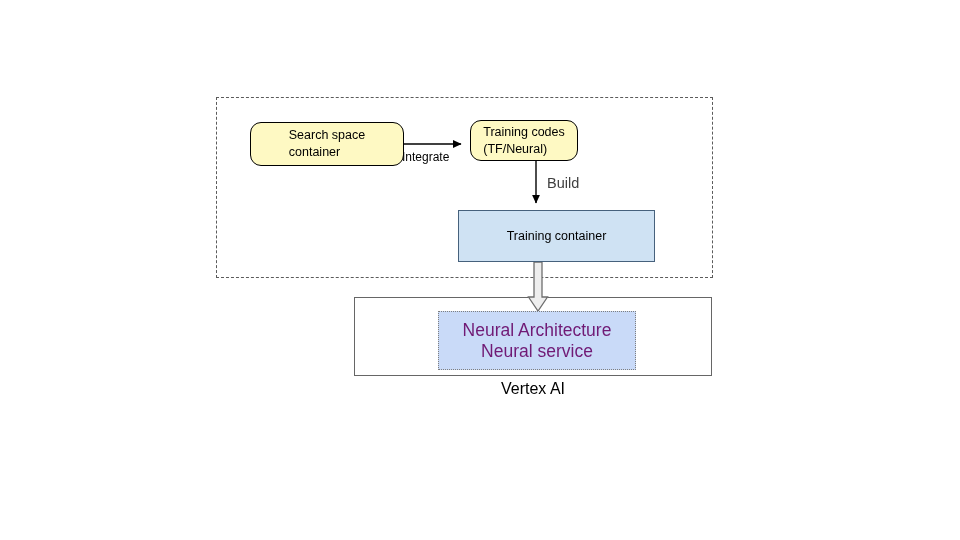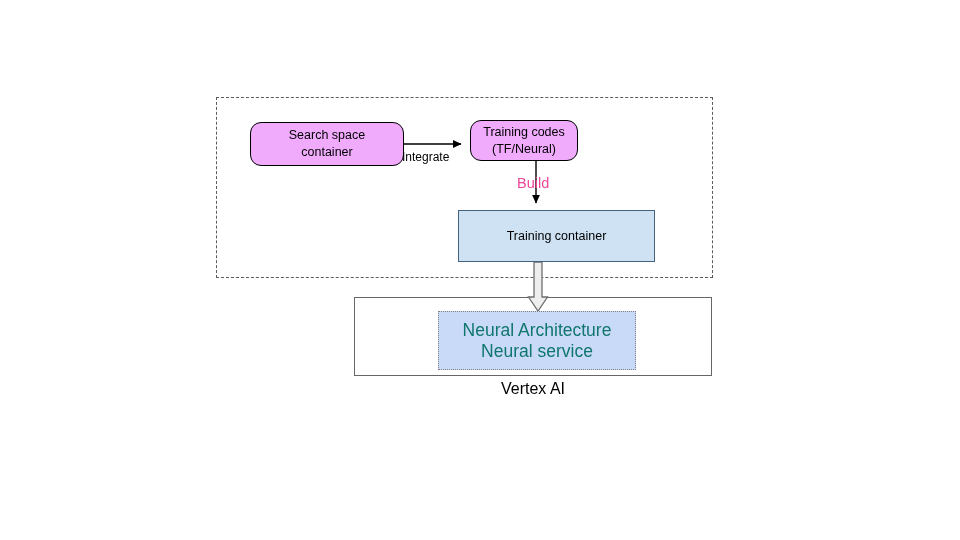--- a/index.html
+++ b/index.html
@@ -33,25 +33,24 @@
     width: 497px;
     height: 181px;
     border: 1.4px dashed #5b5b5b;
     background: transparent;
   }
 
   
   .node-rounded {
     border: 1.4px solid #000000;
     border-radius: 11px;
-    background: #f0abfc;
+    background: #fef9c3;
     display: flex;
     align-items: center;
     justify-content: center;
-    text-align: center;
     line-height: 1.35;
     font-size: 12.5px;
     color: #000000;
   }
   #node-search-space {
     left: 250px;
     top: 122px;
     width: 154px;
     height: 44px;
   }
@@ -95,21 +94,21 @@
     width: 198px;
     height: 59px;
     border: 1.5px dotted #7f7f7f;
     background: #c9daf8;
     display: flex;
     align-items: center;
     justify-content: center;
     text-align: center;
     line-height: 1.2;
     font-size: 17.5px;
-    color: #0f766e;
+    color: #701a75;
   }
 
   
   #label-vertex-ai {
     left: 354px;
     top: 379px;
     width: 358px;
     text-align: center;
     font-size: 16px;
     color: #000000;
@@ -118,24 +117,24 @@
 
   
   #label-integrate {
     left: 402px;
     top: 150px;
     font-size: 12px;
     color: #000000;
     white-space: nowrap;
   }
   #label-build {
-    left: 517px;
+    left: 547px;
     top: 175px;
     font-size: 14.5px;
-    color: #ec4899;
+    color: #404040;
     white-space: nowrap;
   }
 
   
   #connectors {
     position: absolute;
     left: 0; top: 0;
     width: 960px;
     height: 540px;
     pointer-events: none;

